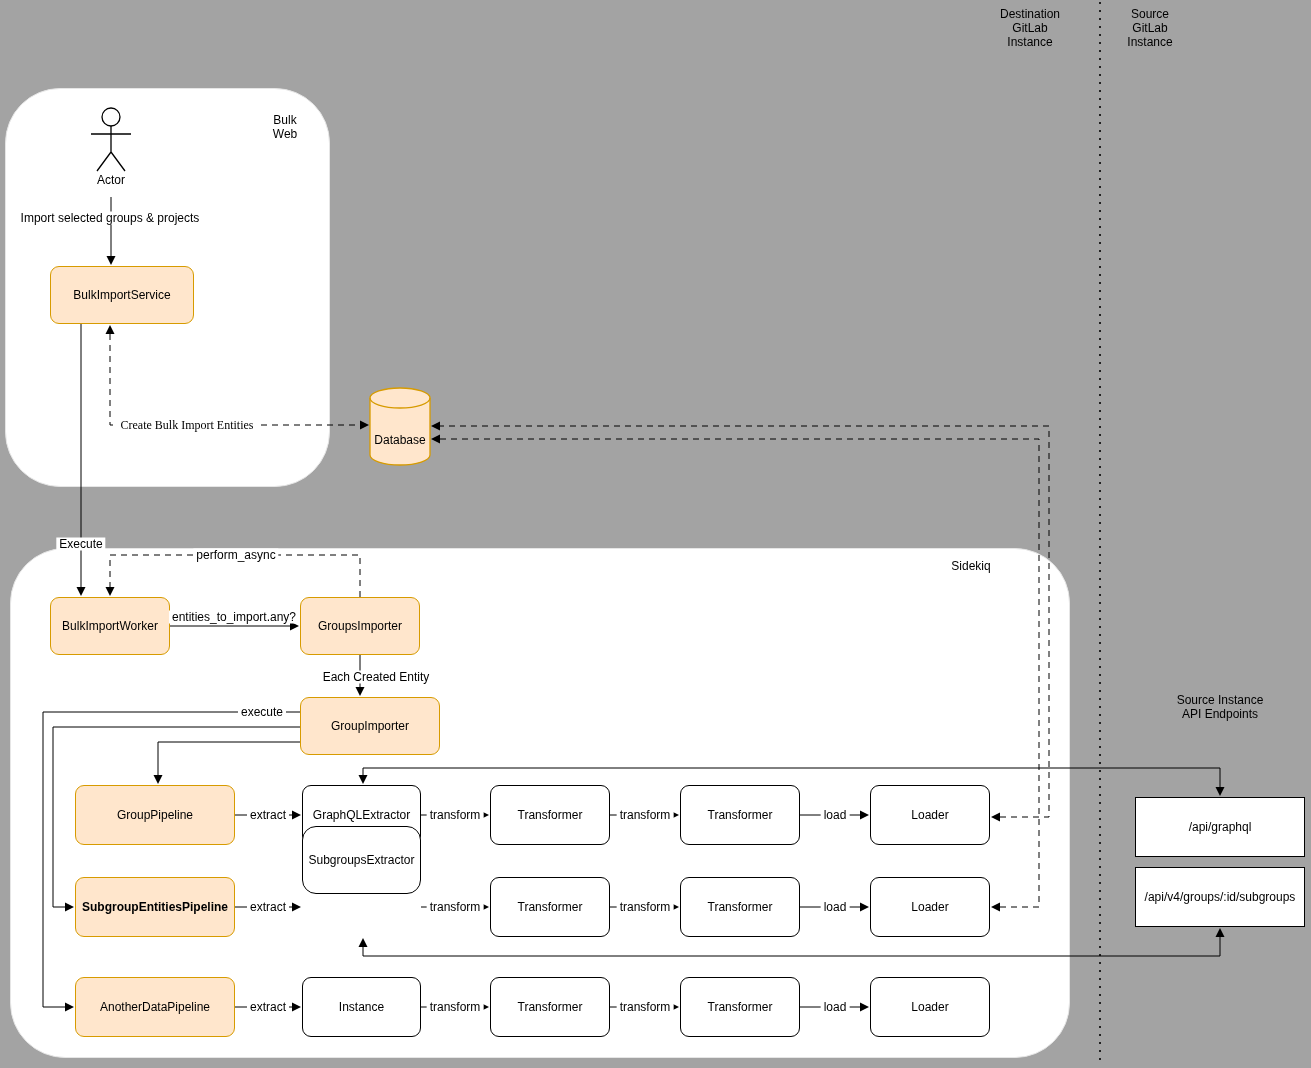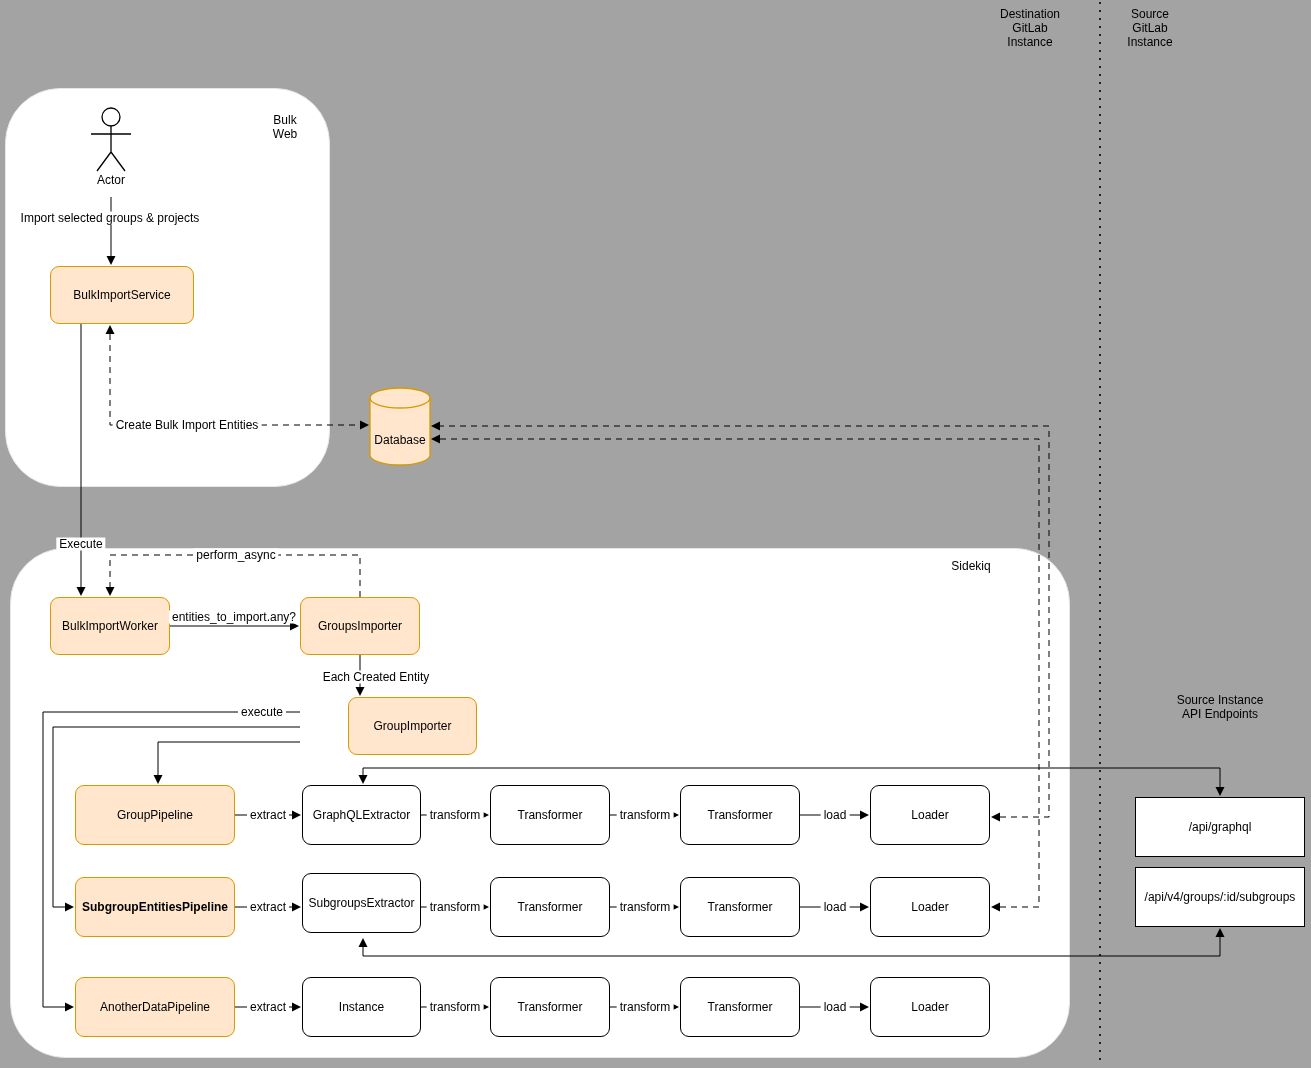--- a/index.html
+++ b/index.html
@@ -114,46 +114,46 @@
   <div class="mlabel" style="left:285px;top:127px;">Bulk
 Web</div>
   <div class="mlabel" style="left:971px;top:566px;">Sidekiq</div>
   <div class="mlabel" style="left:111px;top:180px;">Actor</div>
   <div class="mlabel" style="left:400px;top:440px;">Database</div>
   <div class="mlabel" style="left:1220px;top:707px;">Source Instance API Endpoints</div>
 
   <div class="node orange" style="left:50px;top:266px;width:144px;height:58px;">BulkImportService</div>
   <div class="node orange" style="left:50px;top:597px;width:120px;height:58px;">BulkImportWorker</div>
   <div class="node orange" style="left:300px;top:597px;width:120px;height:58px;">GroupsImporter</div>
-  <div class="node orange" style="left:300px;top:697px;width:129px;height:58px;margin-left:48px;">GroupImporter</div>
+  <div class="node orange" style="left:300px;top:697px;width:140px;height:58px;">GroupImporter</div>
 
   <div class="node orange" style="left:75px;top:785px;width:160px;height:60px;">GroupPipeline</div>
   <div class="node" style="left:302px;top:785px;width:119px;height:60px;">GraphQLExtractor</div>
   <div class="node" style="left:490px;top:785px;width:120px;height:60px;">Transformer</div>
   <div class="node" style="left:680px;top:785px;width:120px;height:60px;">Transformer</div>
   <div class="node" style="left:870px;top:785px;width:120px;height:60px;">Loader</div>
 
   <div class="node orange" style="left:75px;top:877px;width:160px;height:60px;font-weight:bold;">SubgroupEntitiesPipeline</div>
-  <div class="node" style="left:302px;top:873px;width:119px;height:60px;">SubgroupsExtractor</div>
+  <div class="node" style="left:302px;top:826px;width:119px;height:68px;border-radius:14px;">SubgroupsExtractor</div>
   <div class="node" style="left:490px;top:877px;width:120px;height:60px;">Transformer</div>
   <div class="node" style="left:680px;top:877px;width:120px;height:60px;">Transformer</div>
   <div class="node" style="left:870px;top:877px;width:120px;height:60px;">Loader</div>
 
   <div class="node orange" style="left:75px;top:977px;width:160px;height:60px;">AnotherDataPipeline</div>
   <div class="node" style="left:302px;top:977px;width:119px;height:60px;">Instance</div>
   <div class="node" style="left:490px;top:977px;width:120px;height:60px;">Transformer</div>
   <div class="node" style="left:680px;top:977px;width:120px;height:60px;">Transformer</div>
   <div class="node" style="left:870px;top:977px;width:120px;height:60px;">Loader</div>
 
   <div class="node sharp" style="left:1135px;top:797px;width:170px;height:60px;">/api/graphql</div>
   <div class="node sharp" style="left:1135px;top:867px;width:170px;height:60px;">/api/v4/groups/:id/subgroups</div>
 
   <div class="elabel" style="left:110px;top:218px;">Import selected groups &amp; projects</div>
   <div class="elabel" style="left:81px;top:544px;">Execute</div>
-  <div class="elabel" style="left:187px;top:425px;">Create Bulk Import Entities</div>
+  <div class="elabel" style="left:187px;top:425px;font-family:Liberation Serif, serif;">Create Bulk Import Entities</div>
   <div class="elabel" style="left:236px;top:555px;">perform_async</div>
   <div class="elabel" style="left:234px;top:617px;">entities_to_import.any?</div>
   <div class="elabel" style="left:376px;top:677px;">Each Created Entity</div>
   <div class="elabel" style="left:262px;top:712px;">execute</div>
 
   <div class="elabel" style="left:268px;top:815px;">extract</div>
   <div class="elabel" style="left:455px;top:815px;">transform</div>
   <div class="elabel" style="left:645px;top:815px;">transform</div>
   <div class="elabel" style="left:835px;top:815px;">load</div>
 

